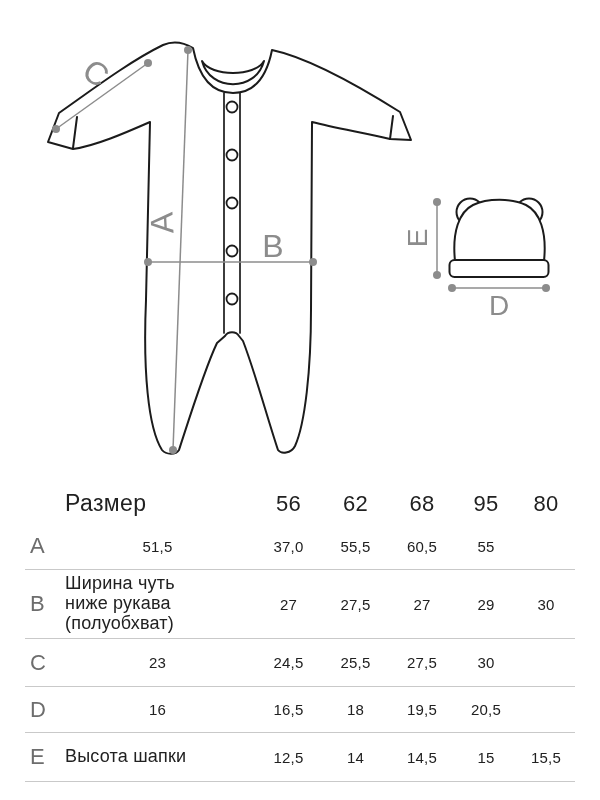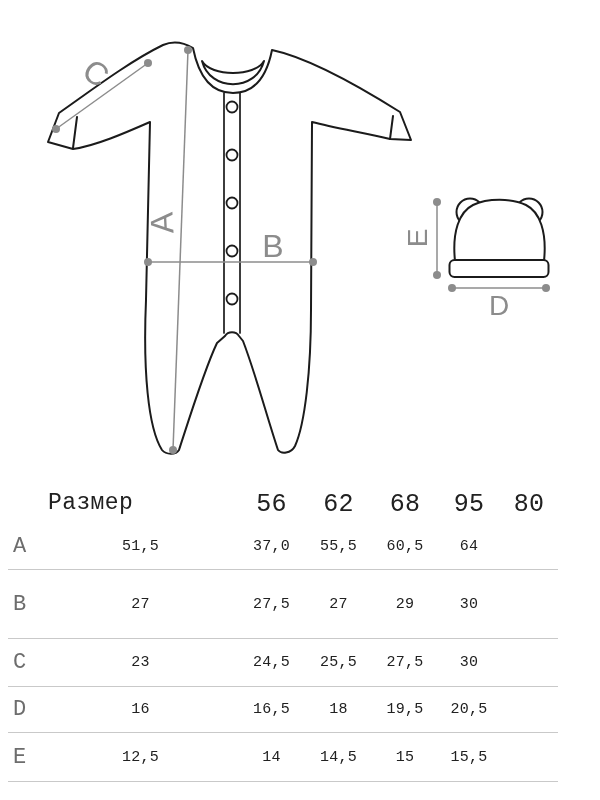--- a/index.html
+++ b/index.html
@@ -8,24 +8,23 @@
     width: 600px;
     height: 800px;
     background: #ffffff;
     font-family: "Liberation Sans", sans-serif;
     overflow: hidden;
   }
   .diagram-wrap { width: 600px; height: 485px; }
 
   
   .size-table {
-    margin-left: 8px;
+    margin-left: 25px;
     width: 550px;
     color: #212121;
-    font-family: Liberation Mono, monospace;
   }
   .trow {
     display: grid;
     grid-template-columns: 35px 195px 67px 67px 66px 62px 58px;
     align-items: center;
   }
   .trow.data { border-bottom: 1px solid #c9c9c9; }
   .trow.header { min-height: 38px; }
   .trow.r-a { min-height: 46px; }
   .trow.r-b { min-height: 68px; }
@@ -47,21 +46,21 @@
   }
   .cell-label.header-label {
     font-size: 23px;
     letter-spacing: 0.4px;
   }
   .cell-val {
     text-align: center;
     font-size: 15px;
     letter-spacing: 0.2px;
   }
-  .cell-val.header-size { font-size: 25px; }
+  .cell-val.header-size { font-size: 22px; }
 
   svg text {
     font-family: "Liberation Sans", sans-serif;
     fill: #8c8c8c;
   }
 </style>
 </head>
 <body>
 
 <div class="sheet">
@@ -160,25 +159,28 @@
       <div class="cell-val header-size">95</div>
       <div class="cell-val header-size">80</div>
     </div>
 
     <div class="trow data r-a">
       <div class="cell-letter">A</div>
       <div class="cell-val">51,5</div>
       <div class="cell-val">37,0</div>
       <div class="cell-val">55,5</div>
       <div class="cell-val">60,5</div>
-      <div class="cell-val">64</div>
+      <div class="cell-val">55</div>
     </div>
 
     <div class="trow data r-b">
       <div class="cell-letter">B</div>
+      <div class="cell-label">Ширина чуть
+ниже рукава
+(полуобхват)</div>
       <div class="cell-val">27</div>
       <div class="cell-val">27,5</div>
       <div class="cell-val">27</div>
       <div class="cell-val">29</div>
       <div class="cell-val">30</div>
     </div>
 
     <div class="trow data r-c">
       <div class="cell-letter">C</div>
       <div class="cell-val">23</div>
@@ -192,20 +194,21 @@
       <div class="cell-letter">D</div>
       <div class="cell-val">16</div>
       <div class="cell-val">16,5</div>
       <div class="cell-val">18</div>
       <div class="cell-val">19,5</div>
       <div class="cell-val">20,5</div>
     </div>
 
     <div class="trow data r-e">
       <div class="cell-letter">E</div>
+      <div class="cell-label">Высота шапки</div>
       <div class="cell-val">12,5</div>
       <div class="cell-val">14</div>
       <div class="cell-val">14,5</div>
       <div class="cell-val">15</div>
       <div class="cell-val">15,5</div>
     </div>
 
   </div>
 </div>
 

